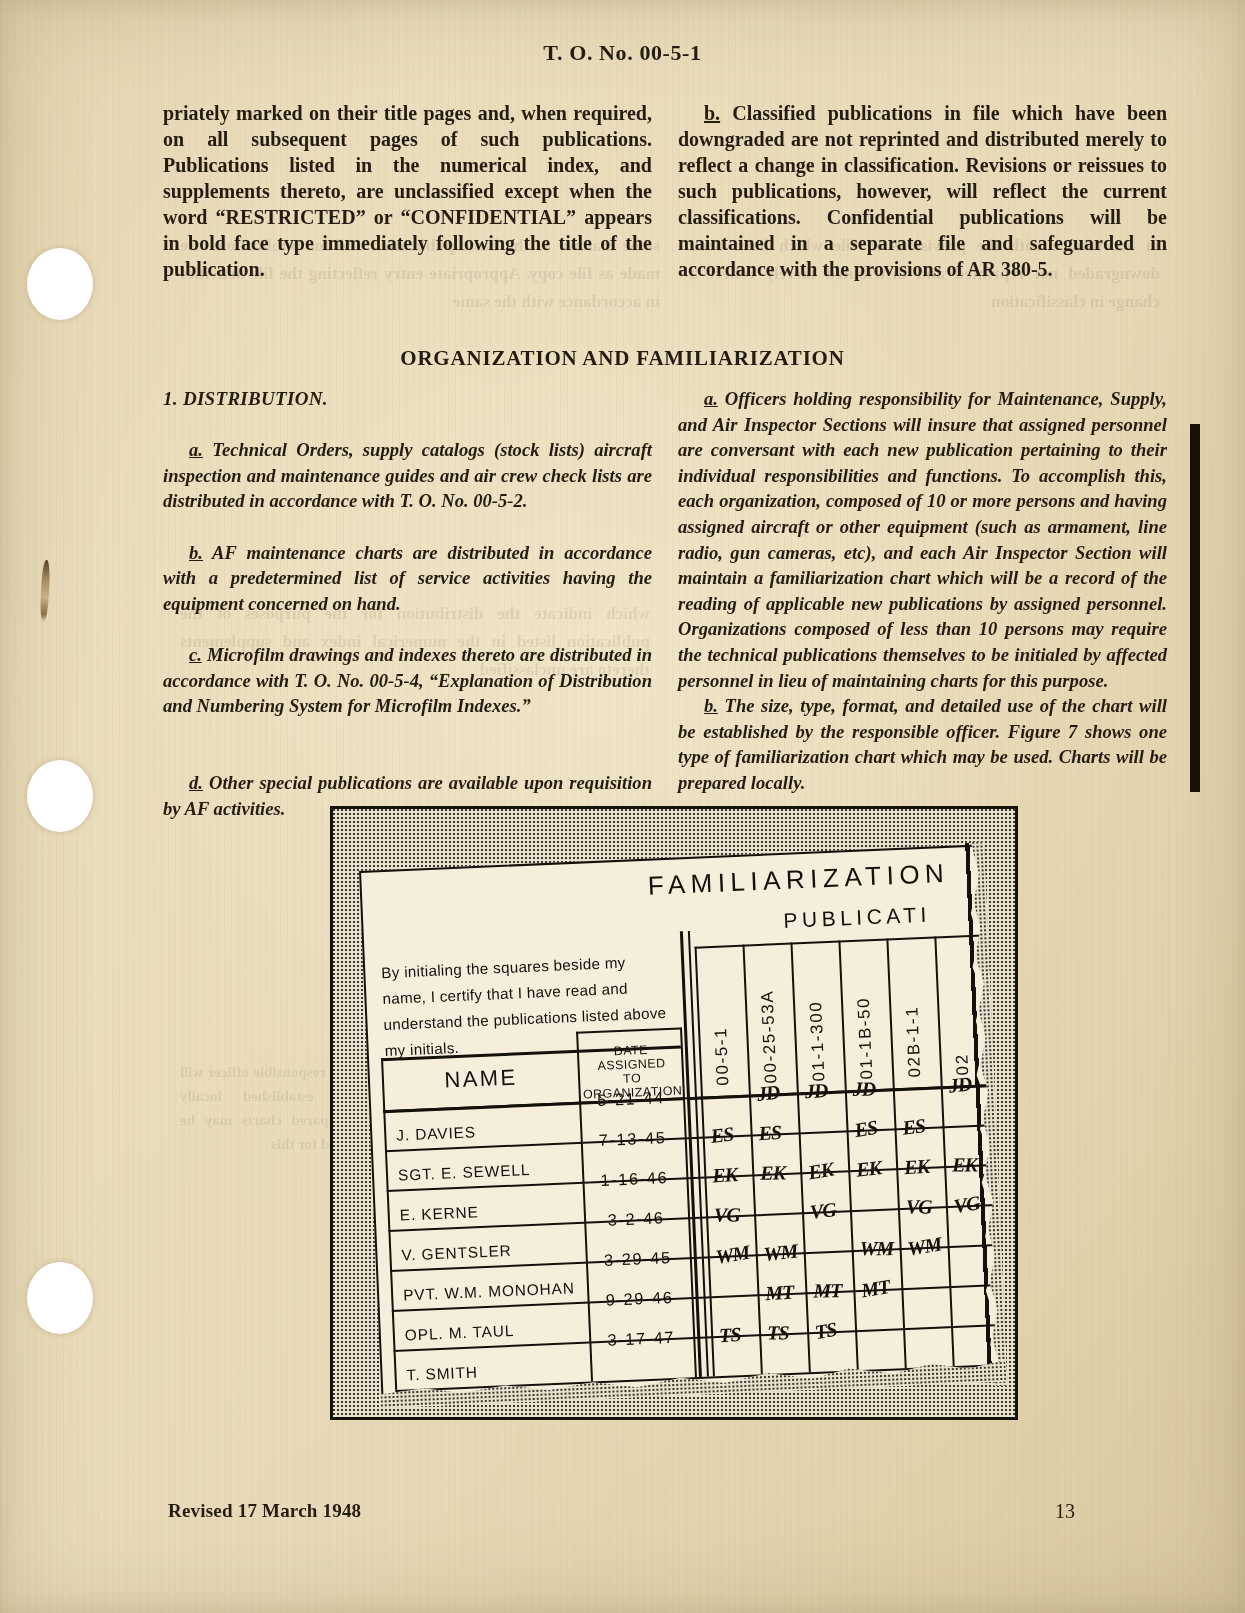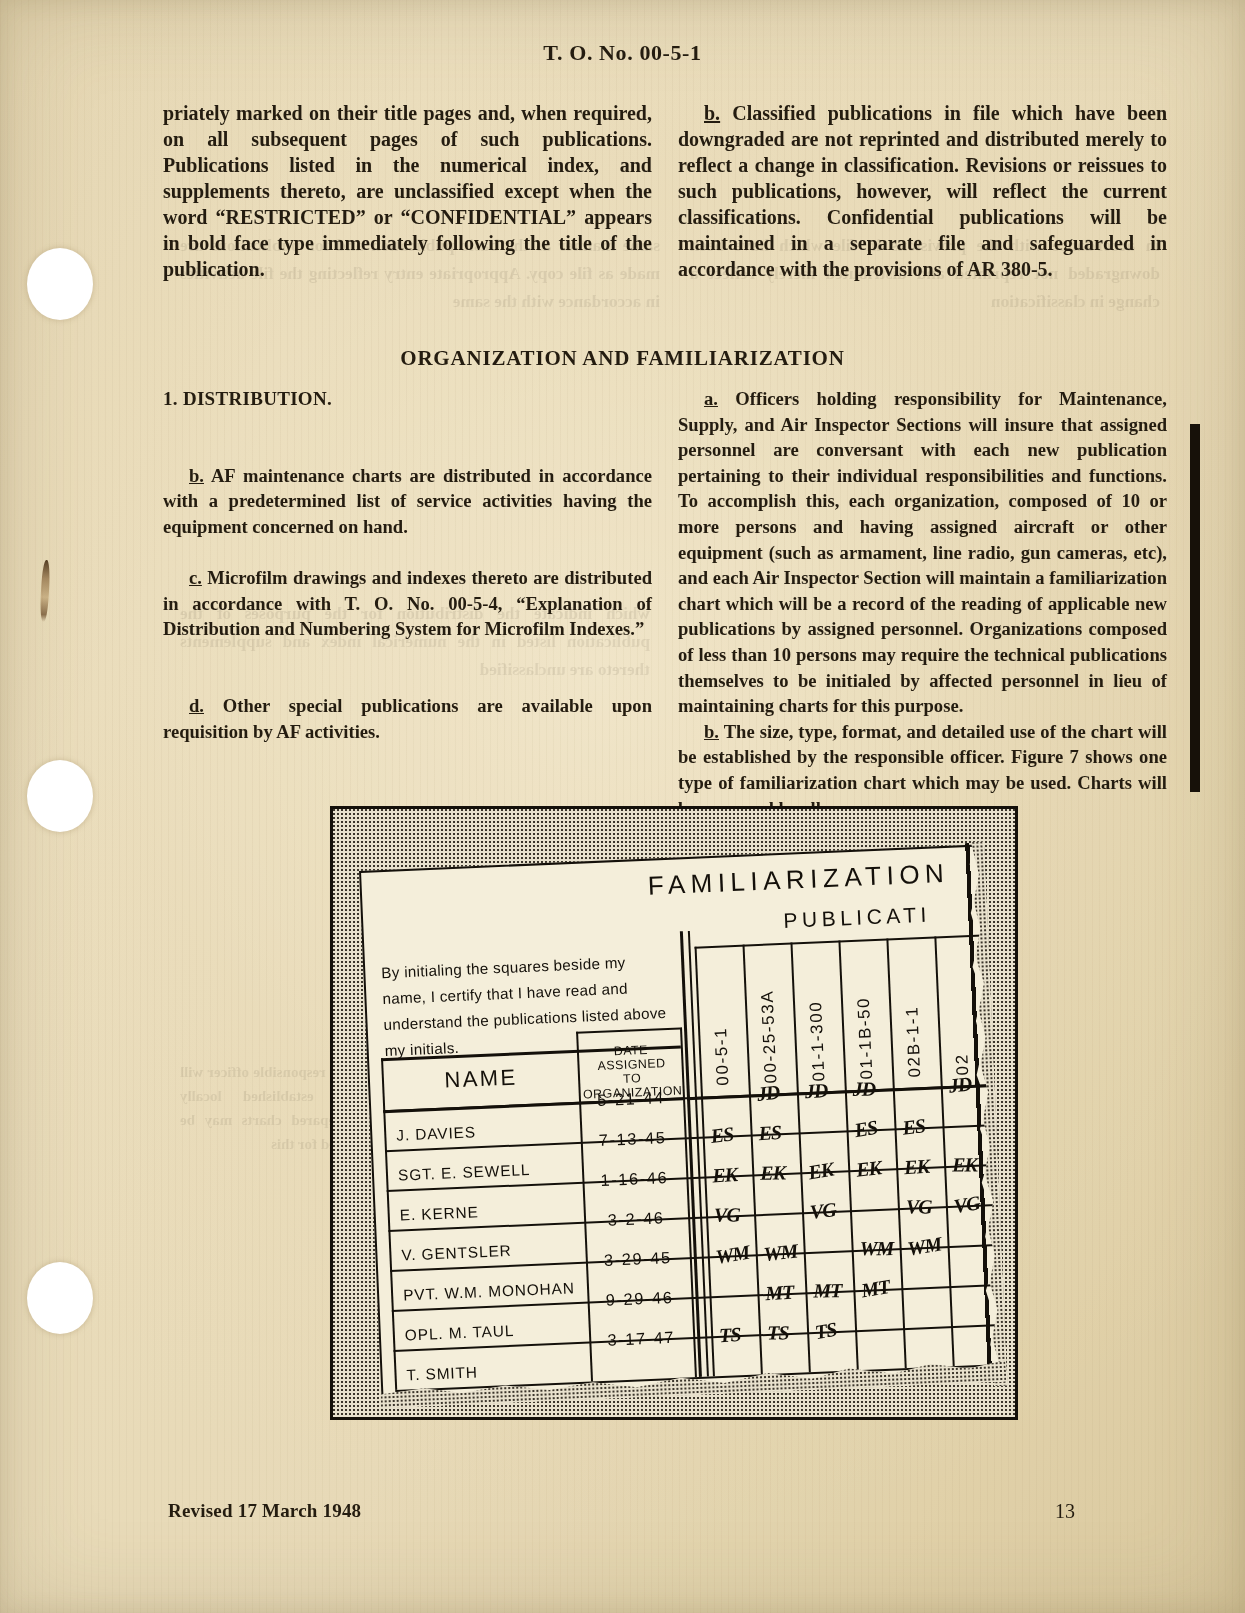--- a/index.html
+++ b/index.html
@@ -149,21 +149,21 @@
     font-size: 21px;
     letter-spacing: 0.8px;
   }
 
   .body-cols {
     position: absolute;
     top: 386px;
     left: 163px;
     width: 1004px;
   }
-  .body-cols .col { font-weight: bold; }
+  .body-cols .col { font-weight: bold; font-style: italic; }
   .body-cols .col.right { font-weight: bold; }
   .heading-num { font-weight: bold; font-size: 19px; letter-spacing: 0.3px; }
 
   .change-bar {
     position: absolute;
     left: 1190px;
     top: 424px;
     width: 10px;
     height: 368px;
     background: #171109;
@@ -423,20 +423,21 @@
   </div>
 
   <div class="section-sub">ORGANIZATION AND FAMILIARIZATION</div>
 
   <div class="change-bar"></div>
 
   <div class="body-cols">
     <div class="col left">
       <p class="heading-num">1. DISTRIBUTION.</p>
       <div class="gap"></div>
+      <p class="ind"><b class="uline">a.</b> <span>Technical Orders, supply catalogs (stock lists) aircraft inspection and maintenance guides and air crew check lists are distributed in accordance with T. O. No. 00-5-2.</span></p>
       <div class="gap"></div>
       <p class="ind"><b class="uline">b.</b> <span>AF maintenance charts are distributed in accordance with a predetermined list of service activities having the equipment concerned on hand.</span></p>
       <div class="gap"></div>
       <p class="ind"><b class="uline">c.</b> <span>Microfilm drawings and indexes thereto are distributed in accordance with T. O. No. 00-5-4, “Explanation of Distribution and Numbering System for Microfilm Indexes.”</span></p>
       <div class="gap"></div>
       <div class="gap"></div>
       <p class="ind"><b class="uline">d.</b> <span>Other special publications are available upon requisition by AF activities.</span></p>
     </div>
 
     <div class="col right">

